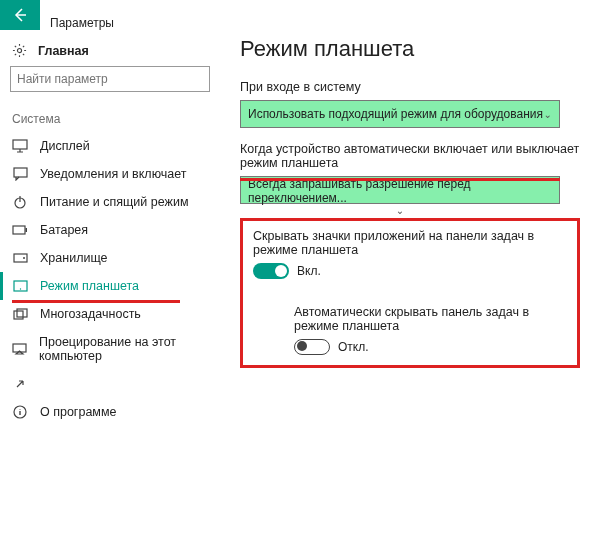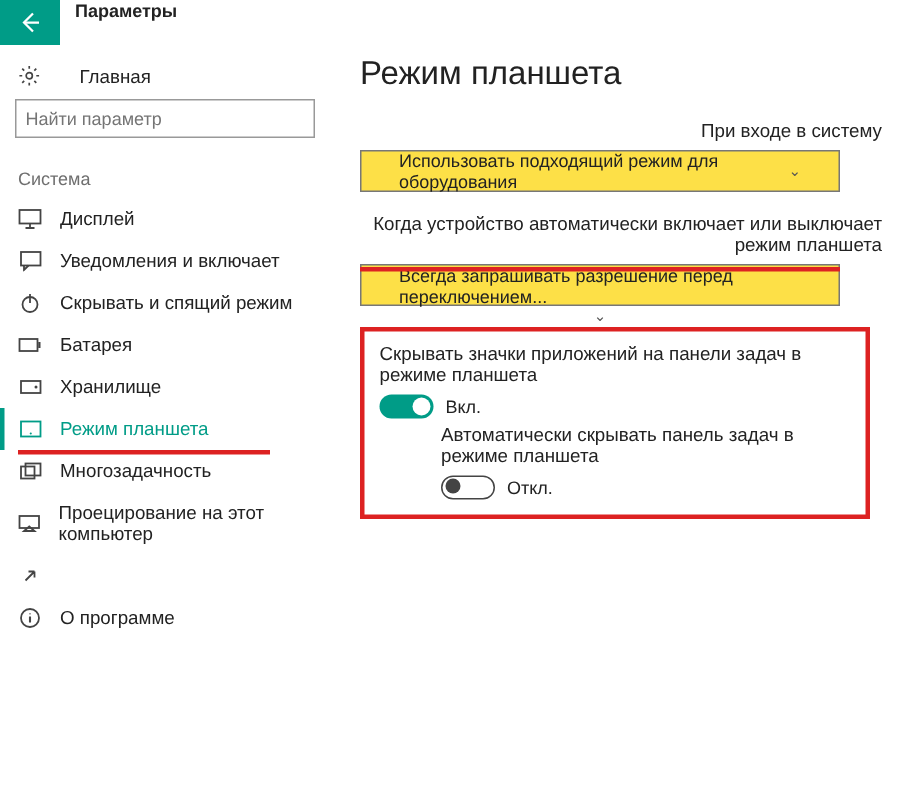--- a/index.html
+++ b/index.html
@@ -1,49 +1,49 @@
 <!DOCTYPE html>
 <html><head>
 <meta charset="utf-8">
 <style>
 * { margin: 0; padding: 0; box-sizing: border-box; font-family: "Segoe UI", Arial, sans-serif; }
 body { background: #fff; width: 600px; height: 539px; overflow: hidden; font-size: 12.5px; color: #222; }
 .window { display: flex; flex-direction: column; height: 100%; }
 
-.titlebar { display: flex; align-items: flex-start; height: 30px; font-weight: bold; }
+.titlebar { display: flex; align-items: flex-end; height: 30px; }
 .back-btn { width: 40px; height: 30px; background: #009c87; color: #fff; display: flex; align-items: center; justify-content: center; font-size: 16px; }
 .app-title { margin-left: 10px; font-size: 12px; }
 
 .body { display: flex; flex: 1; }
 .sidebar { width: 220px; padding: 8px 0 0 10px; }
 .main { flex: 1; padding: 6px 12px 0 20px; }
 
-.home-row { display: flex; align-items: center; gap: 25px; padding: 5px 0 8px 2px; }
+.home-row { display: flex; align-items: center; gap: 10px; padding: 5px 0 8px 2px; font-weight: bold; }
 .home-row .icon { width: 16px; text-align: center; }
 
 .search-box { border: 1px solid #999; width: 200px; height: 26px; padding: 0 6px; display: flex; align-items: center; color: #777; margin-bottom: 14px; }
 .search-box input { border: none; outline: none; font-size: 12px; flex: 1; color: #222; background: transparent; }
 .group-label { color: #6f6f6f; font-size: 12px; margin: 20px 0 6px 2px; }
 
 .nav-item { display: flex; align-items: center; gap: 12px; padding: 7px 0 7px 2px; cursor: pointer; position: relative; }
 .nav-item .icon { width: 16px; color: #444; display: flex; justify-content: center; }
 .nav-item.active { color: #009c87; }
 .nav-item.active .icon { color: #009c87; }
 .nav-item.active::before { content: ""; position: absolute; left: -10px; top: 0; bottom: 0; width: 3px; background: #009c87; }
 .nav-item .redline { position: absolute; left: 2px; right: 40px; bottom: -3px; height: 3px; background: #d22; }
 
 .page-title { font-size: 22px; font-weight: 400; margin-bottom: 18px; }
 .section { margin-bottom: 14px; position: relative; }
-.section-label { font-size: 12.5px; margin-bottom: 6px; display: block; text-align: right; }
-.dropdown { border: 1px solid #777; width: 320px; height: 28px; display: flex; align-items: center; padding: 0 25px; font-size: 12px; justify-content: space-between; background: #fde047; }
+.section-label { font-size: 12.5px; margin-bottom: 6px; display: block; }
+.dropdown { border: 1px solid #777; width: 320px; height: 28px; display: flex; align-items: center; padding: 0 7px; font-size: 12px; justify-content: space-between; background: #86efac; }
 .dropdown .chev { color: #555; font-size: 10px; }
 .red-under { position: absolute; height: 3px; background: #d22; }
 
 .red-box { border: 3px solid #d22; padding: 8px 10px 10px 10px; width: 340px; }
-.toggle-row { margin-bottom: 4px; }
+.toggle-row { margin-bottom: 26px; }
 .toggle-row:last-child { margin-bottom: 0; margin-left: 41px; }
 .toggle-label { font-size: 12.5px; margin-bottom: 6px; display: block; }
 .toggle { display: flex; align-items: center; gap: 8px; }
 .switch { width: 36px; height: 16px; border-radius: 10px; position: relative; }
 .switch.on { background: #009c87; }
 .switch.on::after { content: ""; position: absolute; right: 2px; top: 2px; width: 12px; height: 12px; background: #fff; border-radius: 50%; }
 .switch.off { background: #fff; border: 1.5px solid #444; }
 .switch.off::after { content: ""; position: absolute; left: 2px; top: 1px; width: 10px; height: 10px; background: #444; border-radius: 50%; }
 .toggle-text { font-size: 12px; }
 
@@ -99,21 +99,21 @@
           </span>
         <span>Уведомления и включает</span>
       </div>
       <div class="nav-item">
         <span class="icon">
             <svg width="14" height="14" viewBox="0 0 14 14">
               <circle cx="7" cy="8" r="5" fill="none" stroke="#444" stroke-width="1.2"></circle>
               <path d="M7 1v6" stroke="#444" stroke-width="1.2"></path>
             </svg>
           </span>
-        <span>Скрывать и спящий режим</span>
+        <span>Питание и спящий режим</span>
       </div>
       <div class="nav-item">
         <span class="icon">
             <svg width="16" height="10" viewBox="0 0 16 10">
               <rect x="1" y="1" width="12" height="8" fill="none" stroke="#444" stroke-width="1.2"></rect>
               <rect x="13.5" y="3" width="1.5" height="4" fill="#444"></rect>
             </svg>
           </span>
         <span>Батарея</span>
       </div>

